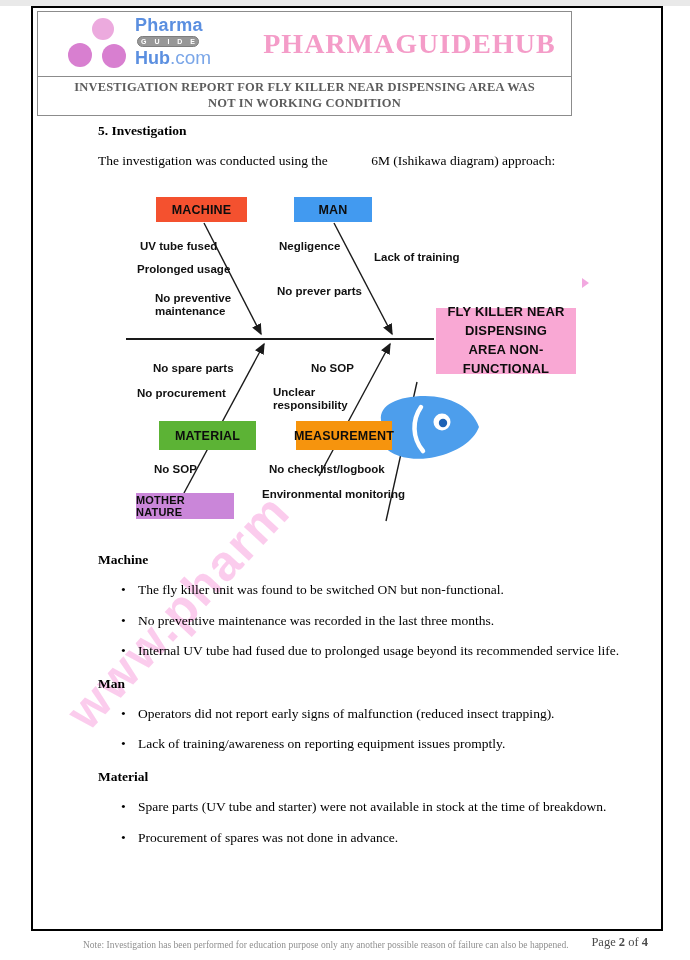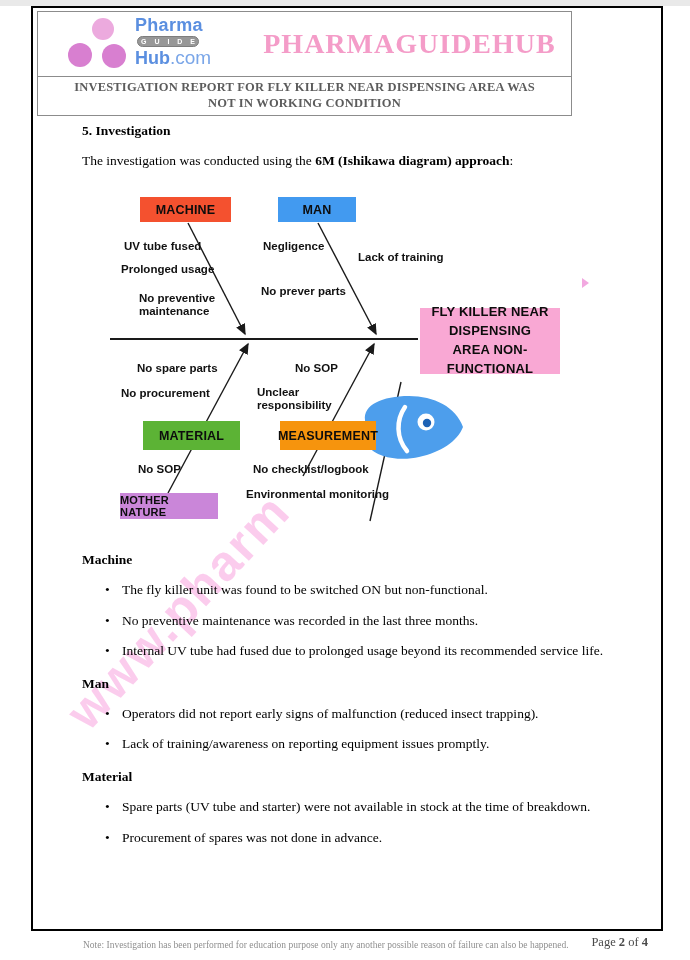--- a/index.html
+++ b/index.html
@@ -28,25 +28,25 @@
                 letter-spacing:3px; padding:1px 0 1px 3px; }
   .logo-word2 { color:#5b8fe0; font-weight:bold; font-size:18px; }
   .logo-word2-suffix { color:#7aa6e8; font-weight:normal; font-size:19px; }
   .site-title { flex:1; text-align:center; color:#f49cc8; font-weight:bold; font-size:28px;
                 letter-spacing:1px; padding-right:8px; }
   .header-row2 { border-top:1px solid #8c8c8c; min-height:35px; padding:2px 30px 4px 30px;
                  text-align:center; color:#5c5c5c; font-weight:bold; font-size:12.5px; line-height:16px;
                  letter-spacing:.2px; }
 
   
-  .content { position:absolute; left:82px; top:118px; width:558px; z-index:1; font-size:13.5px; }
+  .content { position:absolute; left:98px; top:118px; width:558px; z-index:1; font-size:13.5px; }
   .sec-heading { font-weight:bold; font-size:13.5px; }
   .h-investigation { padding-top:5px; }
   .intro { margin-top:14px; }
-  .intro b { font-weight:bold; }
+  .intro b { font-weight:normal;margin-left:40px; }
 
   
   .diagram { position:relative; margin-left:3px; margin-top:22px; width:555px; height:345px;
              font-family:"Liberation Sans",sans-serif; }
   .diagram svg { position:absolute; left:0; top:0; }
   .cause { position:absolute; font-size:11.5px; font-weight:600; color:#111; line-height:1.15; white-space:nowrap; }
   .cause.wrap { white-space:normal; }
   .cat-box { position:absolute; display:flex; align-items:center; justify-content:center;
              font-weight:bold; color:#0d0d0d; font-size:12.5px; letter-spacing:.2px; }
   .box-machine     { left:55px;  top:6px;   width:91px;  height:25px; background:#f4512f; }

